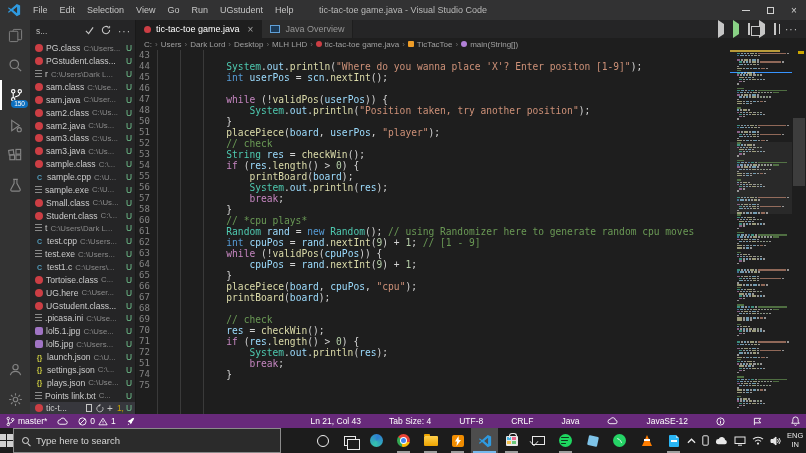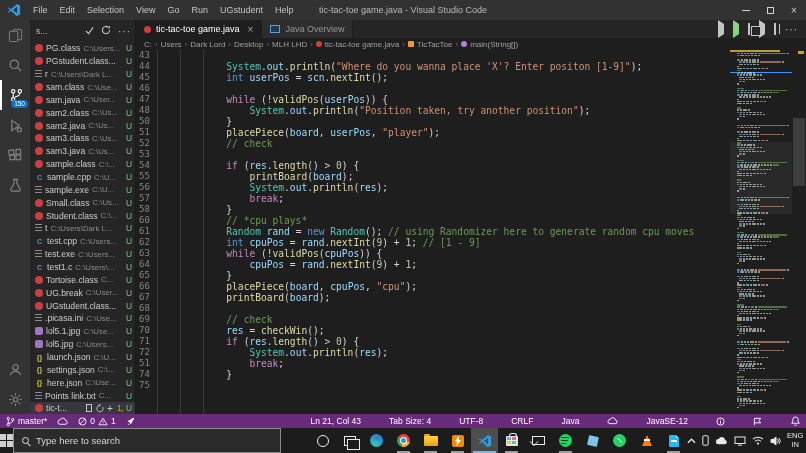--- a/index.html
+++ b/index.html
@@ -349,21 +349,21 @@
             <span class="fbadge" style="">U</span>
           </div>
           <div class="frow">
             <span class="fi java"></span>
             <span class="fname">Tortoise.class</span>
             <span class="fpath">C...</span>
             <span class="fbadge" style="">U</span>
           </div>
           <div class="frow">
             <span class="fi java"></span>
-            <span class="fname">UG.break</span>
+            <span class="fname">UG.here</span>
             <span class="fpath">C:\User...</span>
             <span class="fbadge" style="">U</span>
           </div>
           <div class="frow">
             <span class="fi java"></span>
             <span class="fname">UGstudent.class...</span>
             <span class="fpath"></span>
             <span class="fbadge" style="">U</span>
           </div>
           <div class="frow">
@@ -391,21 +391,21 @@
             <span class="fbadge" style="">U</span>
           </div>
           <div class="frow">
             <span class="fi json">{}</span>
             <span class="fname">settings.json</span>
             <span class="fpath">C:\...</span>
             <span class="fbadge" style="">U</span>
           </div>
           <div class="frow">
             <span class="fi json">{}</span>
-            <span class="fname">here.json</span>
+            <span class="fname">plays.json</span>
             <span class="fpath">C:\Use...</span>
             <span class="fbadge" style="">U</span>
           </div>
           <div class="frow">
             <span class="fi txt"></span>
             <span class="fname">Points link.txt</span>
             <span class="fpath">C...</span>
             <span class="fbadge" style="">U</span>
           </div>
           <div class="frow selected">
@@ -493,21 +493,21 @@
         <div class="codelines" id="codelines">
             <div class="cl"><span class="ln">43</span><span class="ct"></span></div>
             <div class="cl"><span class="ln">44</span><span class="ct">            <span class="tok-t">System</span><span class="tok-p">.</span><span class="tok-v">out</span><span class="tok-p">.</span><span class="tok-f">println</span><span class="tok-p">(</span><span class="tok-s">"Where do you wanna place 'X'? Enter positon [1-9]"</span><span class="tok-p">);</span></span></div>
             <div class="cl"><span class="ln">45</span><span class="ct">            <span class="tok-b">int </span><span class="tok-v">userPos</span><span class="tok-p"> = </span><span class="tok-v">scn</span><span class="tok-p">.</span><span class="tok-f">nextInt</span><span class="tok-p">();</span></span></div>
             <div class="cl"><span class="ln">46</span><span class="ct"></span></div>
             <div class="cl"><span class="ln">47</span><span class="ct">            <span class="tok-k">while </span><span class="tok-p">(!</span><span class="tok-f">validPos</span><span class="tok-p">(</span><span class="tok-v">userPos</span><span class="tok-p">)) {</span></span></div>
             <div class="cl"><span class="ln">48</span><span class="ct">                <span class="tok-t">System</span><span class="tok-p">.</span><span class="tok-v">out</span><span class="tok-p">.</span><span class="tok-f">println</span><span class="tok-p">(</span><span class="tok-s">"Position taken, try another position"</span><span class="tok-p">);</span></span></div>
             <div class="cl"><span class="ln">50</span><span class="ct">            <span class="tok-p">}</span></span></div>
             <div class="cl"><span class="ln">51</span><span class="ct">            <span class="tok-f">placePiece</span><span class="tok-p">(</span><span class="tok-v">board</span><span class="tok-p">, </span><span class="tok-v">userPos</span><span class="tok-p">, </span><span class="tok-s">"player"</span><span class="tok-p">);</span></span></div>
             <div class="cl"><span class="ln">52</span><span class="ct">            <span class="tok-c">// check</span></span></div>
-            <div class="cl"><span class="ln">53</span></div>
+            <div class="cl"><span class="ln">53</span><span class="ct">            <span class="tok-t">String </span><span class="tok-v">res</span><span class="tok-p"> = </span><span class="tok-f">checkWin</span><span class="tok-p">();</span></span></div>
             <div class="cl"><span class="ln">54</span><span class="ct">            <span class="tok-k">if </span><span class="tok-p">(</span><span class="tok-v">res</span><span class="tok-p">.</span><span class="tok-f">length</span><span class="tok-p">() &gt; </span><span class="tok-n">0</span><span class="tok-p">) {</span></span></div>
             <div class="cl"><span class="ln">55</span><span class="ct">                <span class="tok-f">printBoard</span><span class="tok-p">(</span><span class="tok-v">board</span><span class="tok-p">);</span></span></div>
             <div class="cl"><span class="ln">56</span><span class="ct">                <span class="tok-t">System</span><span class="tok-p">.</span><span class="tok-v">out</span><span class="tok-p">.</span><span class="tok-f">println</span><span class="tok-p">(</span><span class="tok-v">res</span><span class="tok-p">);</span></span></div>
             <div class="cl"><span class="ln">57</span><span class="ct">                <span class="tok-k">break</span><span class="tok-p">;</span></span></div>
             <div class="cl"><span class="ln">58</span><span class="ct">            <span class="tok-p">}</span></span></div>
             <div class="cl"><span class="ln">60</span><span class="ct">            <span class="tok-c">// *cpu plays*</span></span></div>
             <div class="cl"><span class="ln">61</span><span class="ct">            <span class="tok-t">Random </span><span class="tok-v">rand</span><span class="tok-p"> = </span><span class="tok-b">new </span><span class="tok-t">Random</span><span class="tok-p">(); </span><span class="tok-c">// using Randomizer here to generate random cpu moves</span></span></div>
             <div class="cl"><span class="ln">62</span><span class="ct">            <span class="tok-b">int </span><span class="tok-v">cpuPos</span><span class="tok-p"> = </span><span class="tok-v">rand</span><span class="tok-p">.</span><span class="tok-f">nextInt</span><span class="tok-p">(</span><span class="tok-n">9</span><span class="tok-p">) + </span><span class="tok-n">1</span><span class="tok-p">; </span><span class="tok-c">// [1 - 9]</span></span></div>
             <div class="cl"><span class="ln">63</span><span class="ct">            <span class="tok-k">while </span><span class="tok-p">(!</span><span class="tok-f">validPos</span><span class="tok-p">(</span><span class="tok-v">cpuPos</span><span class="tok-p">)) {</span></span></div>
             <div class="cl"><span class="ln">64</span><span class="ct">                <span class="tok-v">cpuPos</span><span class="tok-p"> = </span><span class="tok-v">rand</span><span class="tok-p">.</span><span class="tok-f">nextInt</span><span class="tok-p">(</span><span class="tok-n">9</span><span class="tok-p">) + </span><span class="tok-n">1</span><span class="tok-p">;</span></span></div>

